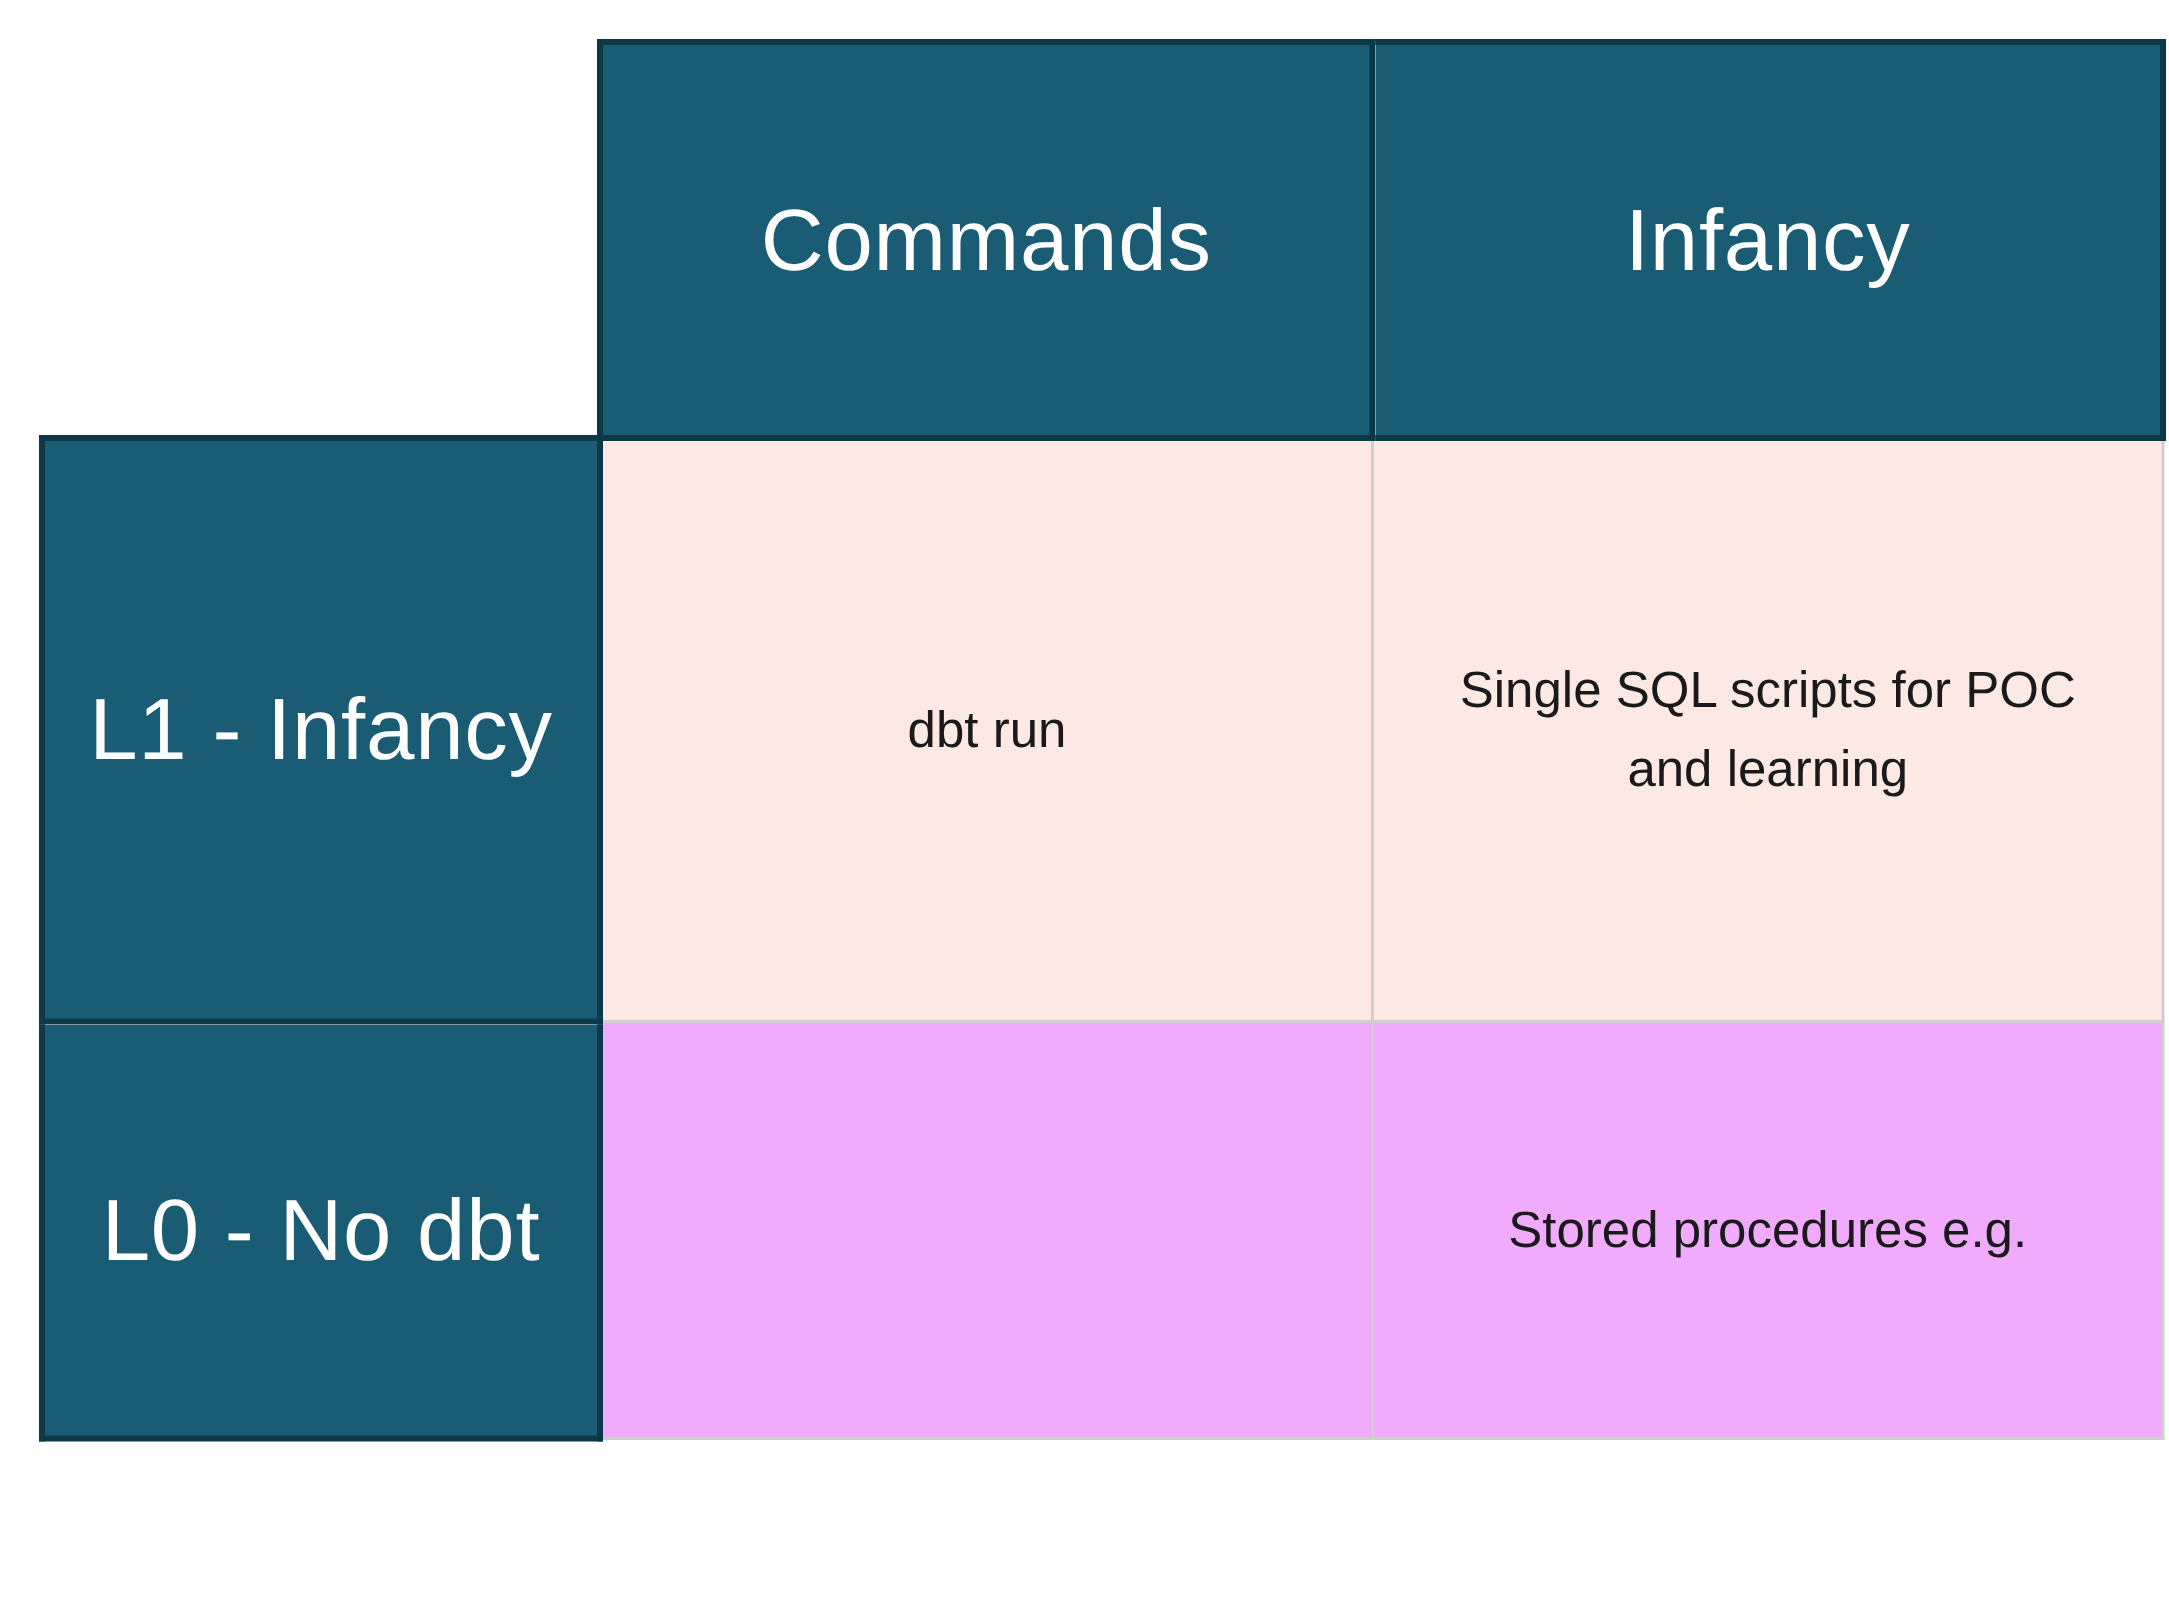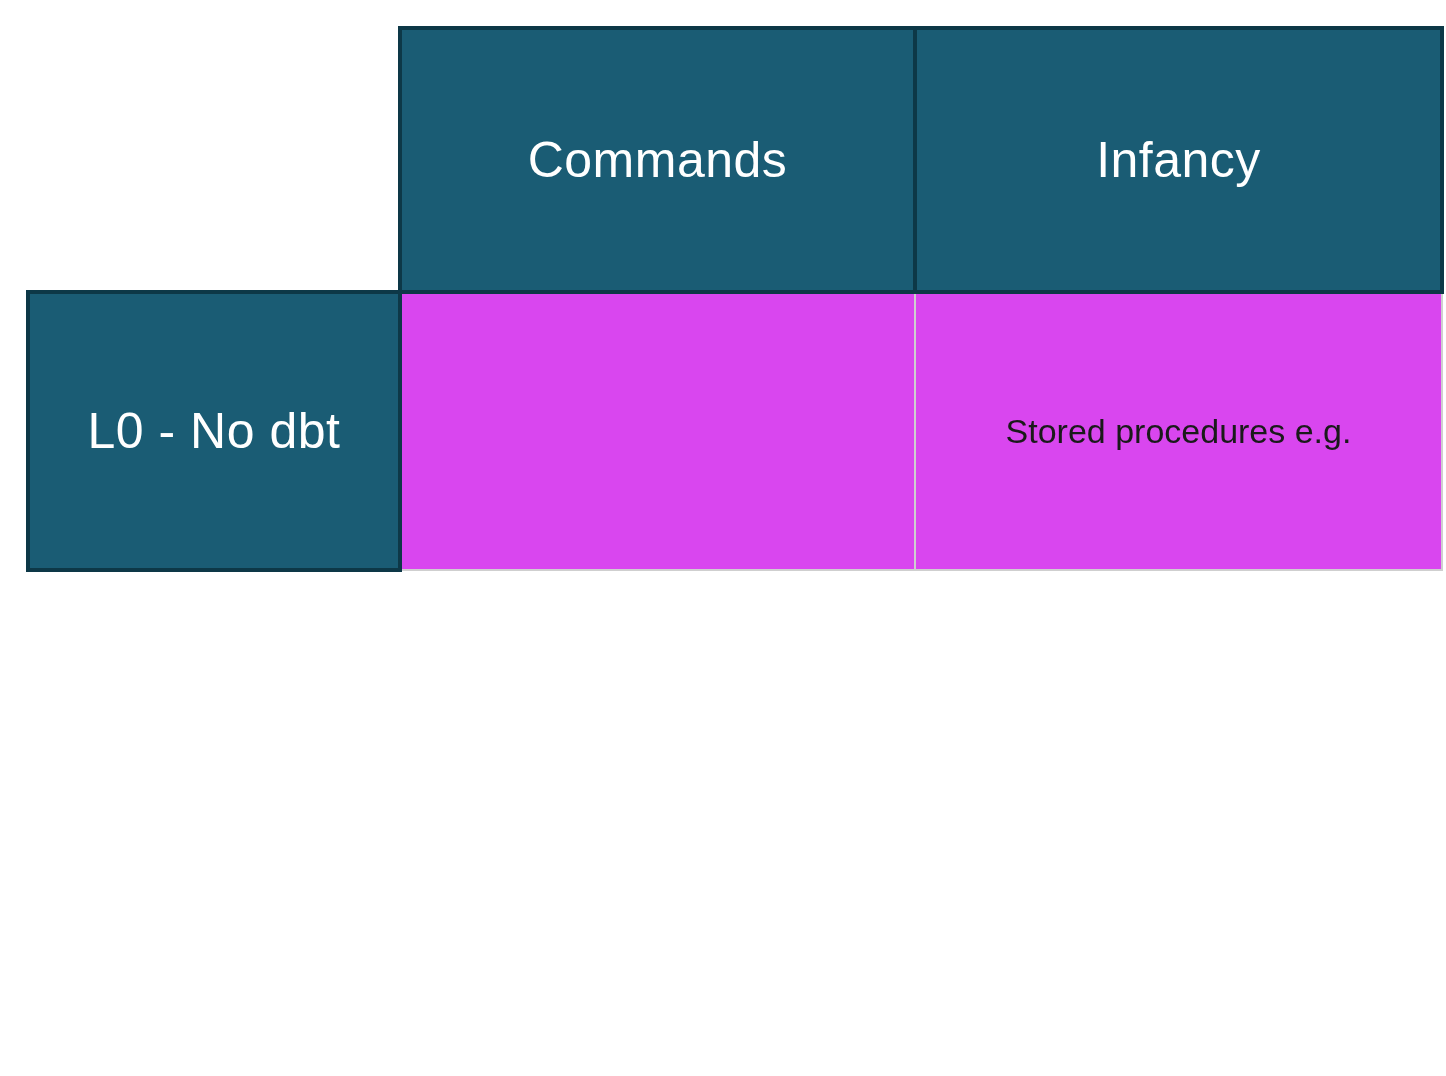--- a/index.html
+++ b/index.html
@@ -35,55 +35,60 @@
     overflow: hidden;
   }
   .corner {
     border: none;
     background: #FFFFFF;
   }
   th.hdr {
     background: var(--header-teal, #1A5C74);
     border: 4px solid var(--header-border, #0D3847);
     color: var(--header-text, #FFFFFF);
-    font-size: 50px;
+    font-size: 58px;
     font-weight: 400;
     text-align: center;
     vertical-align: middle;
     letter-spacing: 0.5px;
   }
   td.cell {
     border: 2px solid var(--grid-line, #CFCFCF);
     color: var(--cell-text, #1A1A1A);
     font-size: 34px;
     font-weight: 400;
     line-height: 1.55;
     text-align: center;
     vertical-align: middle;
     padding: 0 42px;
   }
   td.cell.pink { background: var(--highlight-pink, #FCE9E4); }
-  td.cell.plain { background: #d946ef; }
+  td.cell.plain { background: #f0abfc; }
 </style>
 </head>
 <body>
 
 <div class="stage">
   <table class="matrix">
     <colgroup>
       <col style="width:372px">
       <col style="width:515px">
       <col style="width:527px">
     </colgroup>
     <tbody>
       <tr style="height:264px">
         <td class="corner"></td>
         <th class="hdr">Commands</th>
         <th class="hdr">Infancy</th>
       </tr>
+      <tr style="height:389px">
+        <th class="hdr">L1 - Infancy</th>
+        <td class="cell pink">dbt run</td>
+        <td class="cell pink">Single SQL scripts for POC and learning</td>
+      </tr>
       <tr style="height:278px">
         <th class="hdr">L0 - No dbt</th>
         <td class="cell plain"></td>
         <td class="cell plain">Stored procedures e.g.</td>
       </tr>
     </tbody>
   </table>
 </div>
 
 </body></html>

